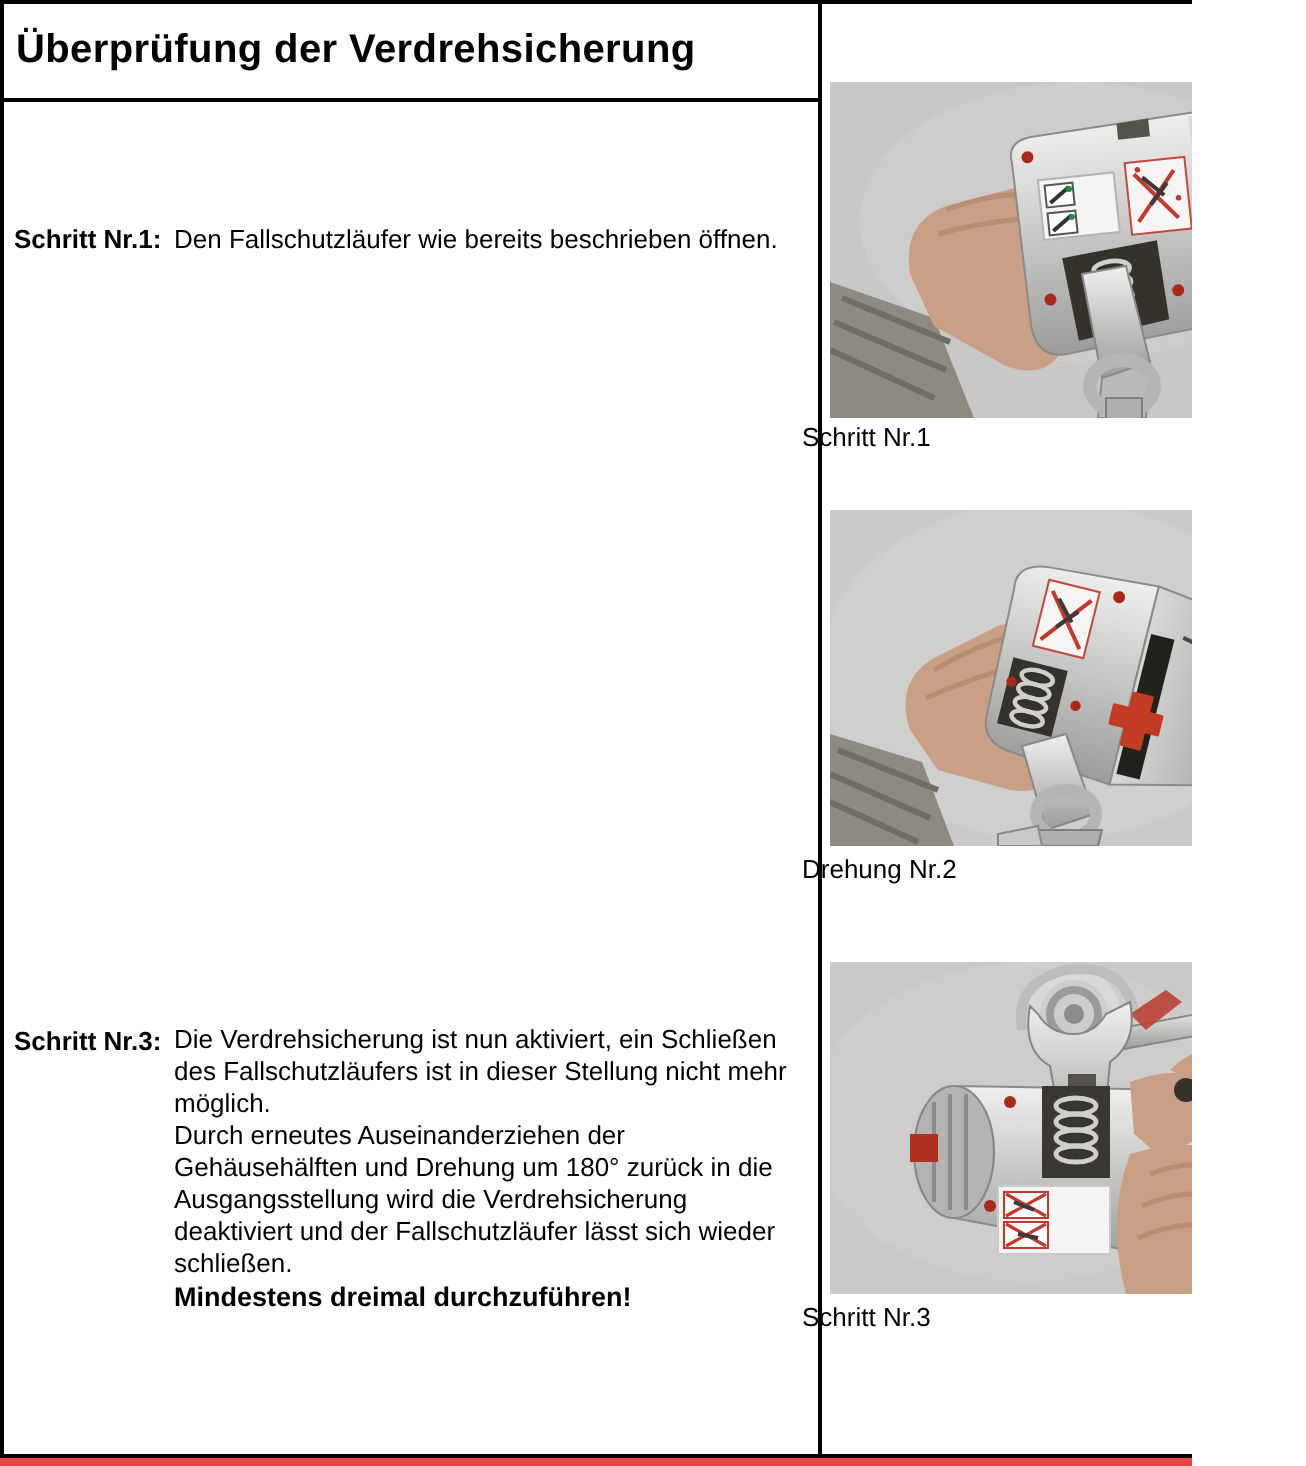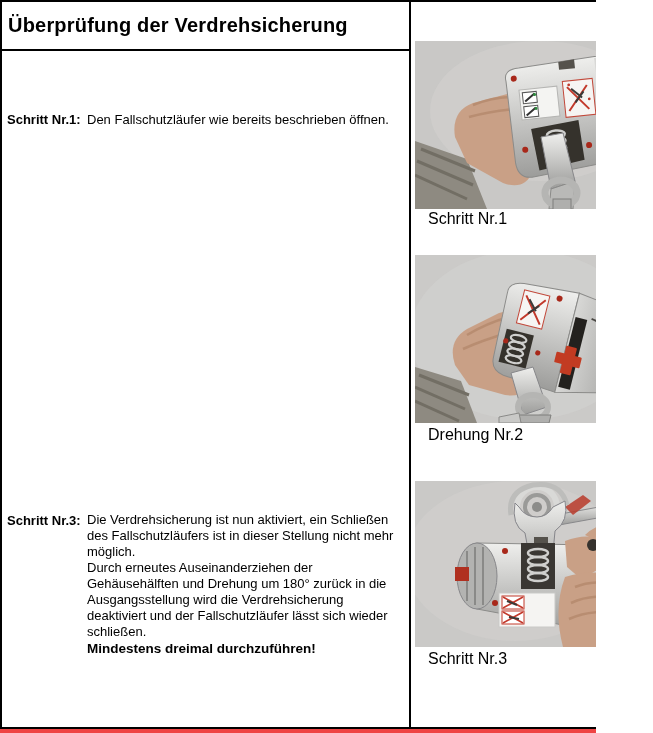--- a/index.html
+++ b/index.html
@@ -27,21 +27,21 @@
   .step .body{white-space:pre-line;line-height:17px;}
   .step1{top:63px;margin-top:48px;}
   .step2{top:263px;}
   .step3{top:512px;}
   .step3 .body{line-height:16px;}
   .note{font-weight:bold;margin-top:0;font-size:13.5px;line-height:17px;}
   .photo{position:absolute;left:415px;width:230px;overflow:hidden;background:#c9c8c6;}
   .photo1{top:41px;height:168px;}
   .photo2{top:255px;height:168px;}
   .photo3{top:481px;height:166px;}
-  .caption{position:absolute;left:428px;font-size:16px;line-height:15px;}
+  .caption{position:absolute;left:401px;font-size:13px;line-height:15px;}
   .cap1{top:211px;}
   .cap2{top:427px;}
   .cap3{top:651px;text-align:right;}
   svg{display:block;}
 </style>
 </head>
 <body>
 
 <div class="sheet">
   <div class="frame"></div>

